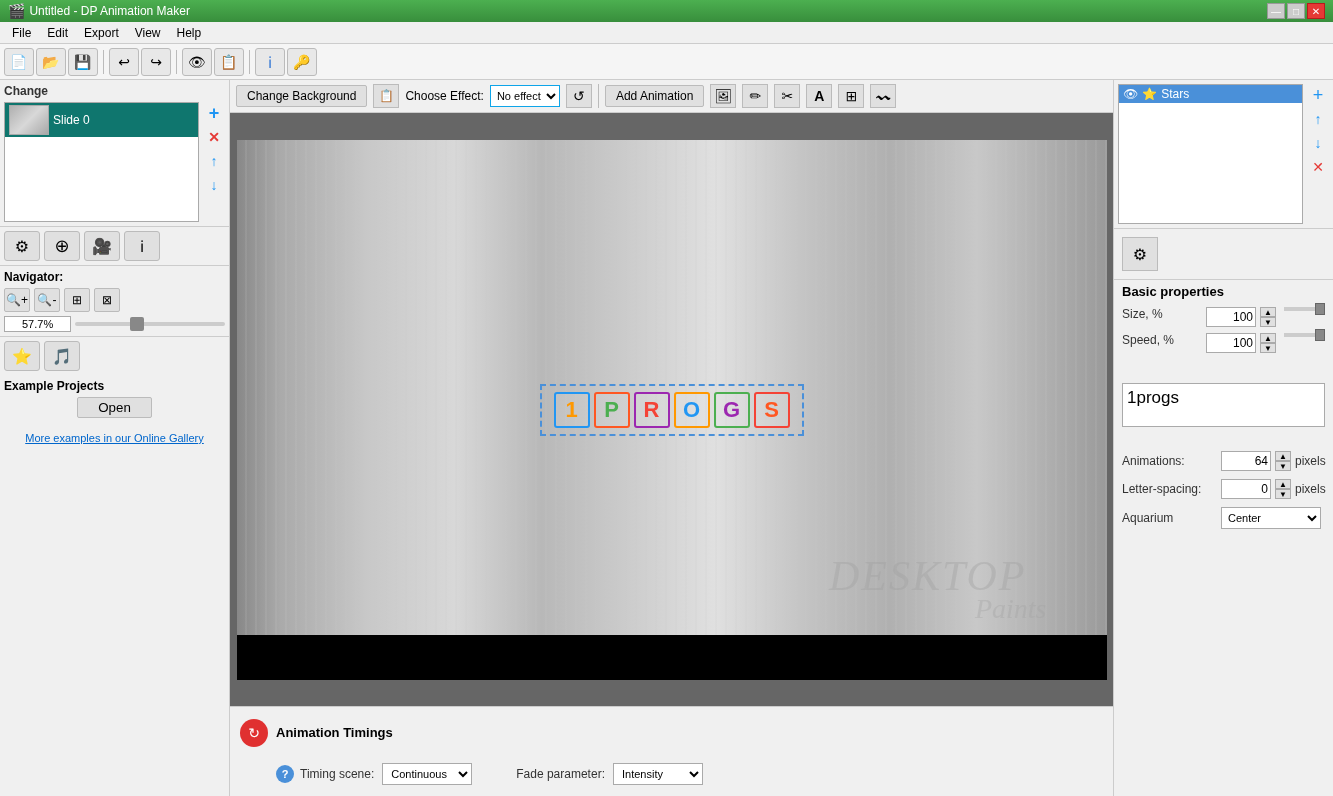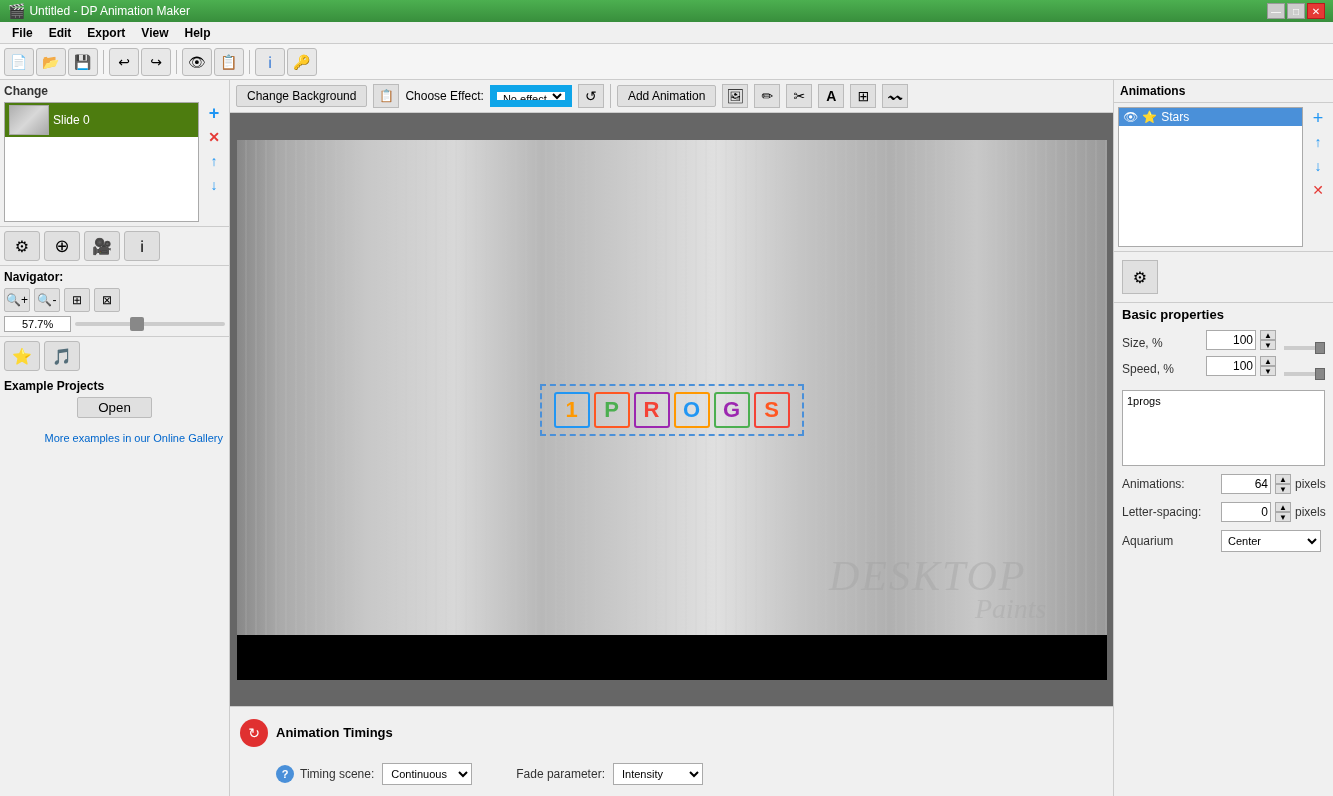--- a/index.html
+++ b/index.html
@@ -24,21 +24,21 @@
 
     
     #menubar {
       background: #f0f0f0;
       height: 22px;
       display: flex;
       align-items: center;
       padding: 0 4px;
       border-bottom: 1px solid #ccc;
     }
-    .menu-item { padding: 2px 8px; cursor: pointer; font-size: 12px; font-weight: bold; }
+    .menu-item { padding: 2px 8px; cursor: pointer; font-size: 12px; }
 
     
     #toolbar {
       background: #f5f5f5;
       height: 36px;
       display: flex;
       align-items: center;
       padding: 0 4px;
       border-bottom: 1px solid #ccc;
       gap: 2px;
@@ -82,21 +82,21 @@
       border: 1px solid #aaa;
       height: 120px;
       overflow-y: auto;
     }
     .slide-item {
       display: flex;
       align-items: center;
       padding: 2px 4px;
       cursor: pointer;
       gap: 4px;
-      background: #4d7c0f;
+      background: #0f766e;
       color: white;
     }
     .slide-thumb {
       width: 40px; height: 30px; background: #ddd; border: 1px solid #aaa;
       display: flex; align-items: center; justify-content: center;
       font-size: 9px; overflow: hidden;
     }
     #slides-buttons {
       display: flex;
       flex-direction: column;
@@ -171,22 +171,22 @@
     }
     .example-item {
       padding: 2px 4px; cursor: pointer;
     }
     .example-item.selected { background: #4a90d9; color: white; }
     #open-btn {
       margin: 4px auto; display: block; padding: 2px 20px;
       background: #e0e0e0; border: 1px solid #bbb; cursor: pointer; border-radius: 2px;
     }
     #gallery-link {
-      color: #0066cc; font-size: 11px;
-      display: block; text-align: right; padding: 2px; cursor: pointer; margin-top: 12px;
+      color: #0066cc; text-decoration: underline; font-size: 11px;
+      display: block; text-align: center; padding: 2px; cursor: pointer; margin-top: 12px;
     }
 
     
     #center-area {
       flex: 1;
       display: flex;
       flex-direction: column;
       overflow: hidden;
     }
     #canvas-toolbar {
@@ -201,21 +201,21 @@
     #change-bg-btn {
       padding: 3px 10px; background: #e0e0e0; border: 1px solid #bbb;
       cursor: pointer; font-size: 12px; border-radius: 2px;
     }
     #copy-btn {
       width: 26px; height: 24px; background: #e0e0e0; border: 1px solid #bbb;
       cursor: pointer; display: flex; align-items: center; justify-content: center; font-size: 12px;
     }
     #effect-label { font-size: 12px; }
     #effect-select {
-      height: 22px; font-size: 11px; border: 7px solid #0ea5e9; background: white;
+      height: 22px; font-size: 11px; border: 1px solid #0ea5e9; background: white;
       padding: 0 2px;
     }
     #effect-refresh {
       width: 26px; height: 24px; background: #e0e0e0; border: 1px solid #bbb;
       cursor: pointer; display: flex; align-items: center; justify-content: center; font-size: 14px;
     }
     #add-anim-btn {
       padding: 3px 10px; background: #e0e0e0; border: 1px solid #bbb;
       cursor: pointer; font-size: 12px; border-radius: 2px;
     }
@@ -371,21 +371,21 @@
     
     #props-tab-btn {
       width: 36px; height: 34px; background: #e0e0e0; border: 1px solid #bbb;
       display: flex; align-items: center; justify-content: center; font-size: 16px;
       cursor: pointer; margin: 4px;
     }
     #basic-props-section { padding: 4px 8px; }
     #basic-props-title { font-weight: bold; margin-bottom: 8px; font-size: 13px; }
 
     .prop-row {
-      display: flex; align-items: flex-end; gap: 4px; margin-bottom: 6px;
+      display: flex; align-items: flex-start; gap: 4px; margin-bottom: 6px;
     }
     .prop-label { min-width: 80px; font-size: 12px; color: #333; }
     .prop-input {
       width: 50px; height: 20px; border: 1px solid #aaa; text-align: right;
       padding: 0 2px; font-size: 12px;
     }
     .prop-spinner {
       display: flex; flex-direction: column;
     }
     .spin-btn {
@@ -394,26 +394,26 @@
     }
     .prop-slider-track {
       flex: 1; height: 4px; background: #ccc; position: relative; margin-left: 4px;
     }
     .prop-slider-thumb {
       position: absolute; right: 0; top: -4px;
       width: 10px; height: 12px; background: #888; border: 1px solid #666;
     }
 
     #text-area-box {
-      margin: 4px 8px;
+      margin: 20px 8px;
       width: calc(100% - 16px);
-      height: 76px;
+      height: 44px;
       border: 1px solid #aaa;
       background: white;
-      font-size: 11px;
+      font-size: 17px;
       padding: 4px;
       resize: none;
       font-family: sans-serif;
     }
 
     .prop-row-full {
       display: flex; align-items: center; gap: 4px; margin: 4px 8px;
     }
     .prop-label-full { min-width: 95px; font-size: 12px; color: #333; }
     .prop-input-full {
@@ -608,23 +608,20 @@
               <option>Duration</option>
             </select>
           </div>
         </div>
       </div>
     </div>
   </div>
 
   <div id="right-panel">
 
-    <div id="animations-header">
-      <span id="animations-title">Animations</span>
-    </div>
     <div id="animations-list-area">
       <div id="animations-list">
         <div class="anim-item">
           <span>👁</span>
           <span>⭐</span>
           <span>Stars</span>
         </div>
       </div>
       <div id="anim-buttons">
         <div class="anim-side-btn" style="color:#2196F3;font-size:18px;">+</div>

